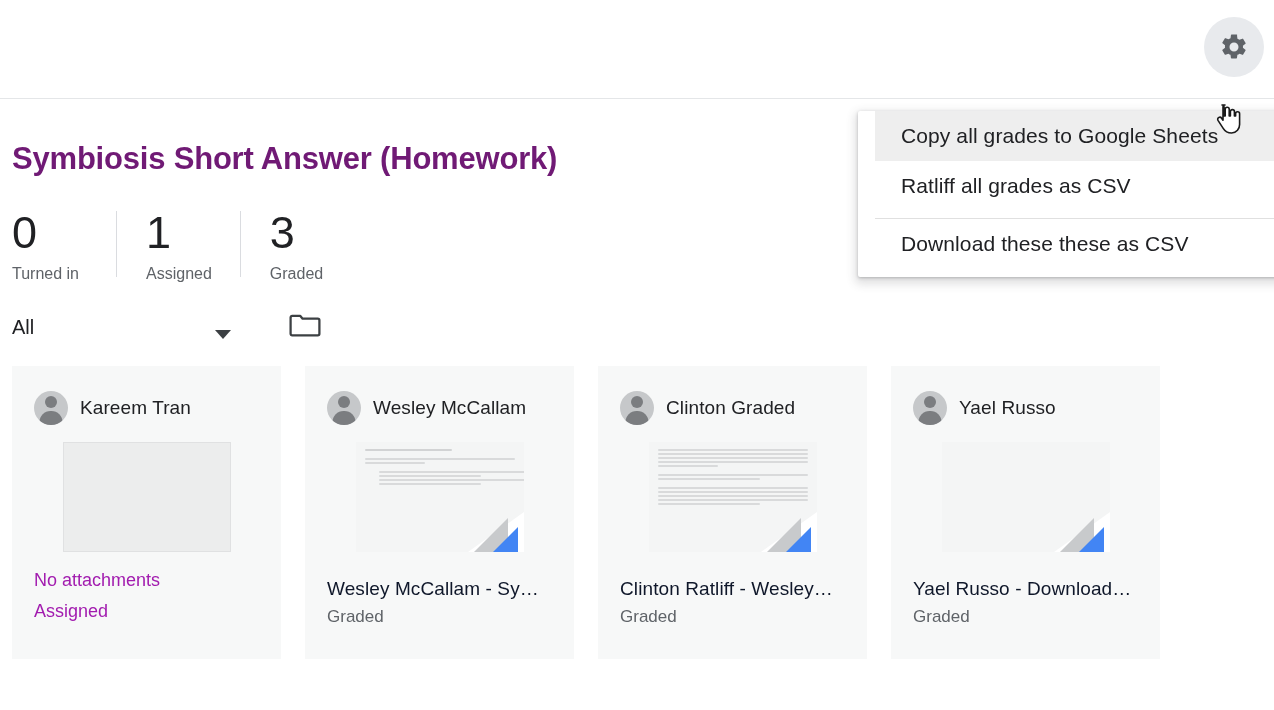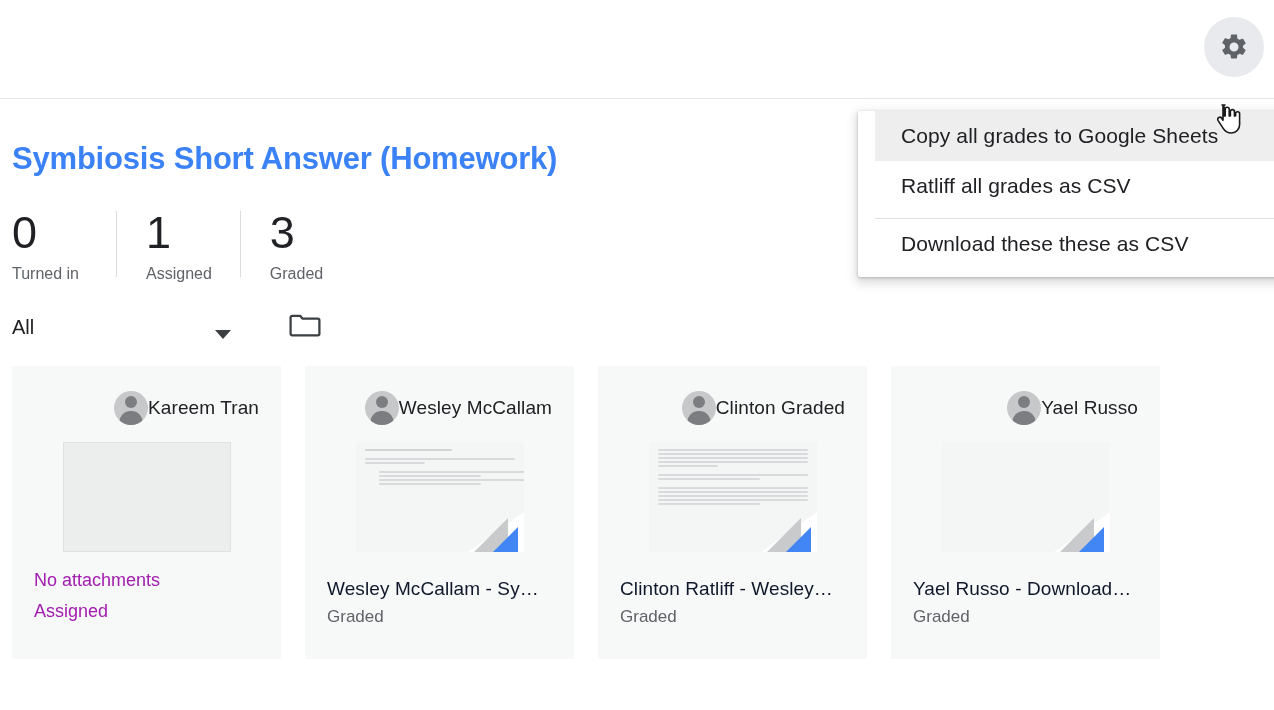--- a/index.html
+++ b/index.html
@@ -91,21 +91,21 @@
     left: 0;
     top: 99px;
     width: 1274px;
   }
   .page-title {
     margin: 0;
     padding: 42px 0 0 12px;
     font-size: 31px;
     font-weight: 700;
     letter-spacing: -0.2px;
-    color: #3b82f6;
+    color: #701a75;
   }
 
   
   .stats {
     display: flex;
     padding: 30px 0 0 0;
     margin-left: 12px;
   }
   .stat {
     padding-right: 28px;
@@ -179,22 +179,22 @@
     height: 293px;
     background: #f7f8f8;
     box-sizing: border-box;
     padding: 22px 22px 0 22px;
     position: relative;
     cursor: pointer;
   }
   .card-head {
     display: flex;
     align-items: center;
+    gap: 12px;
     height: 40px;
-    justify-content: flex-end;
   }
   .avatar {
     width: 34px;
     height: 34px;
     border-radius: 50%;
     background: #c6c8ca;
     position: relative;
     overflow: hidden;
     flex: none;
   }

